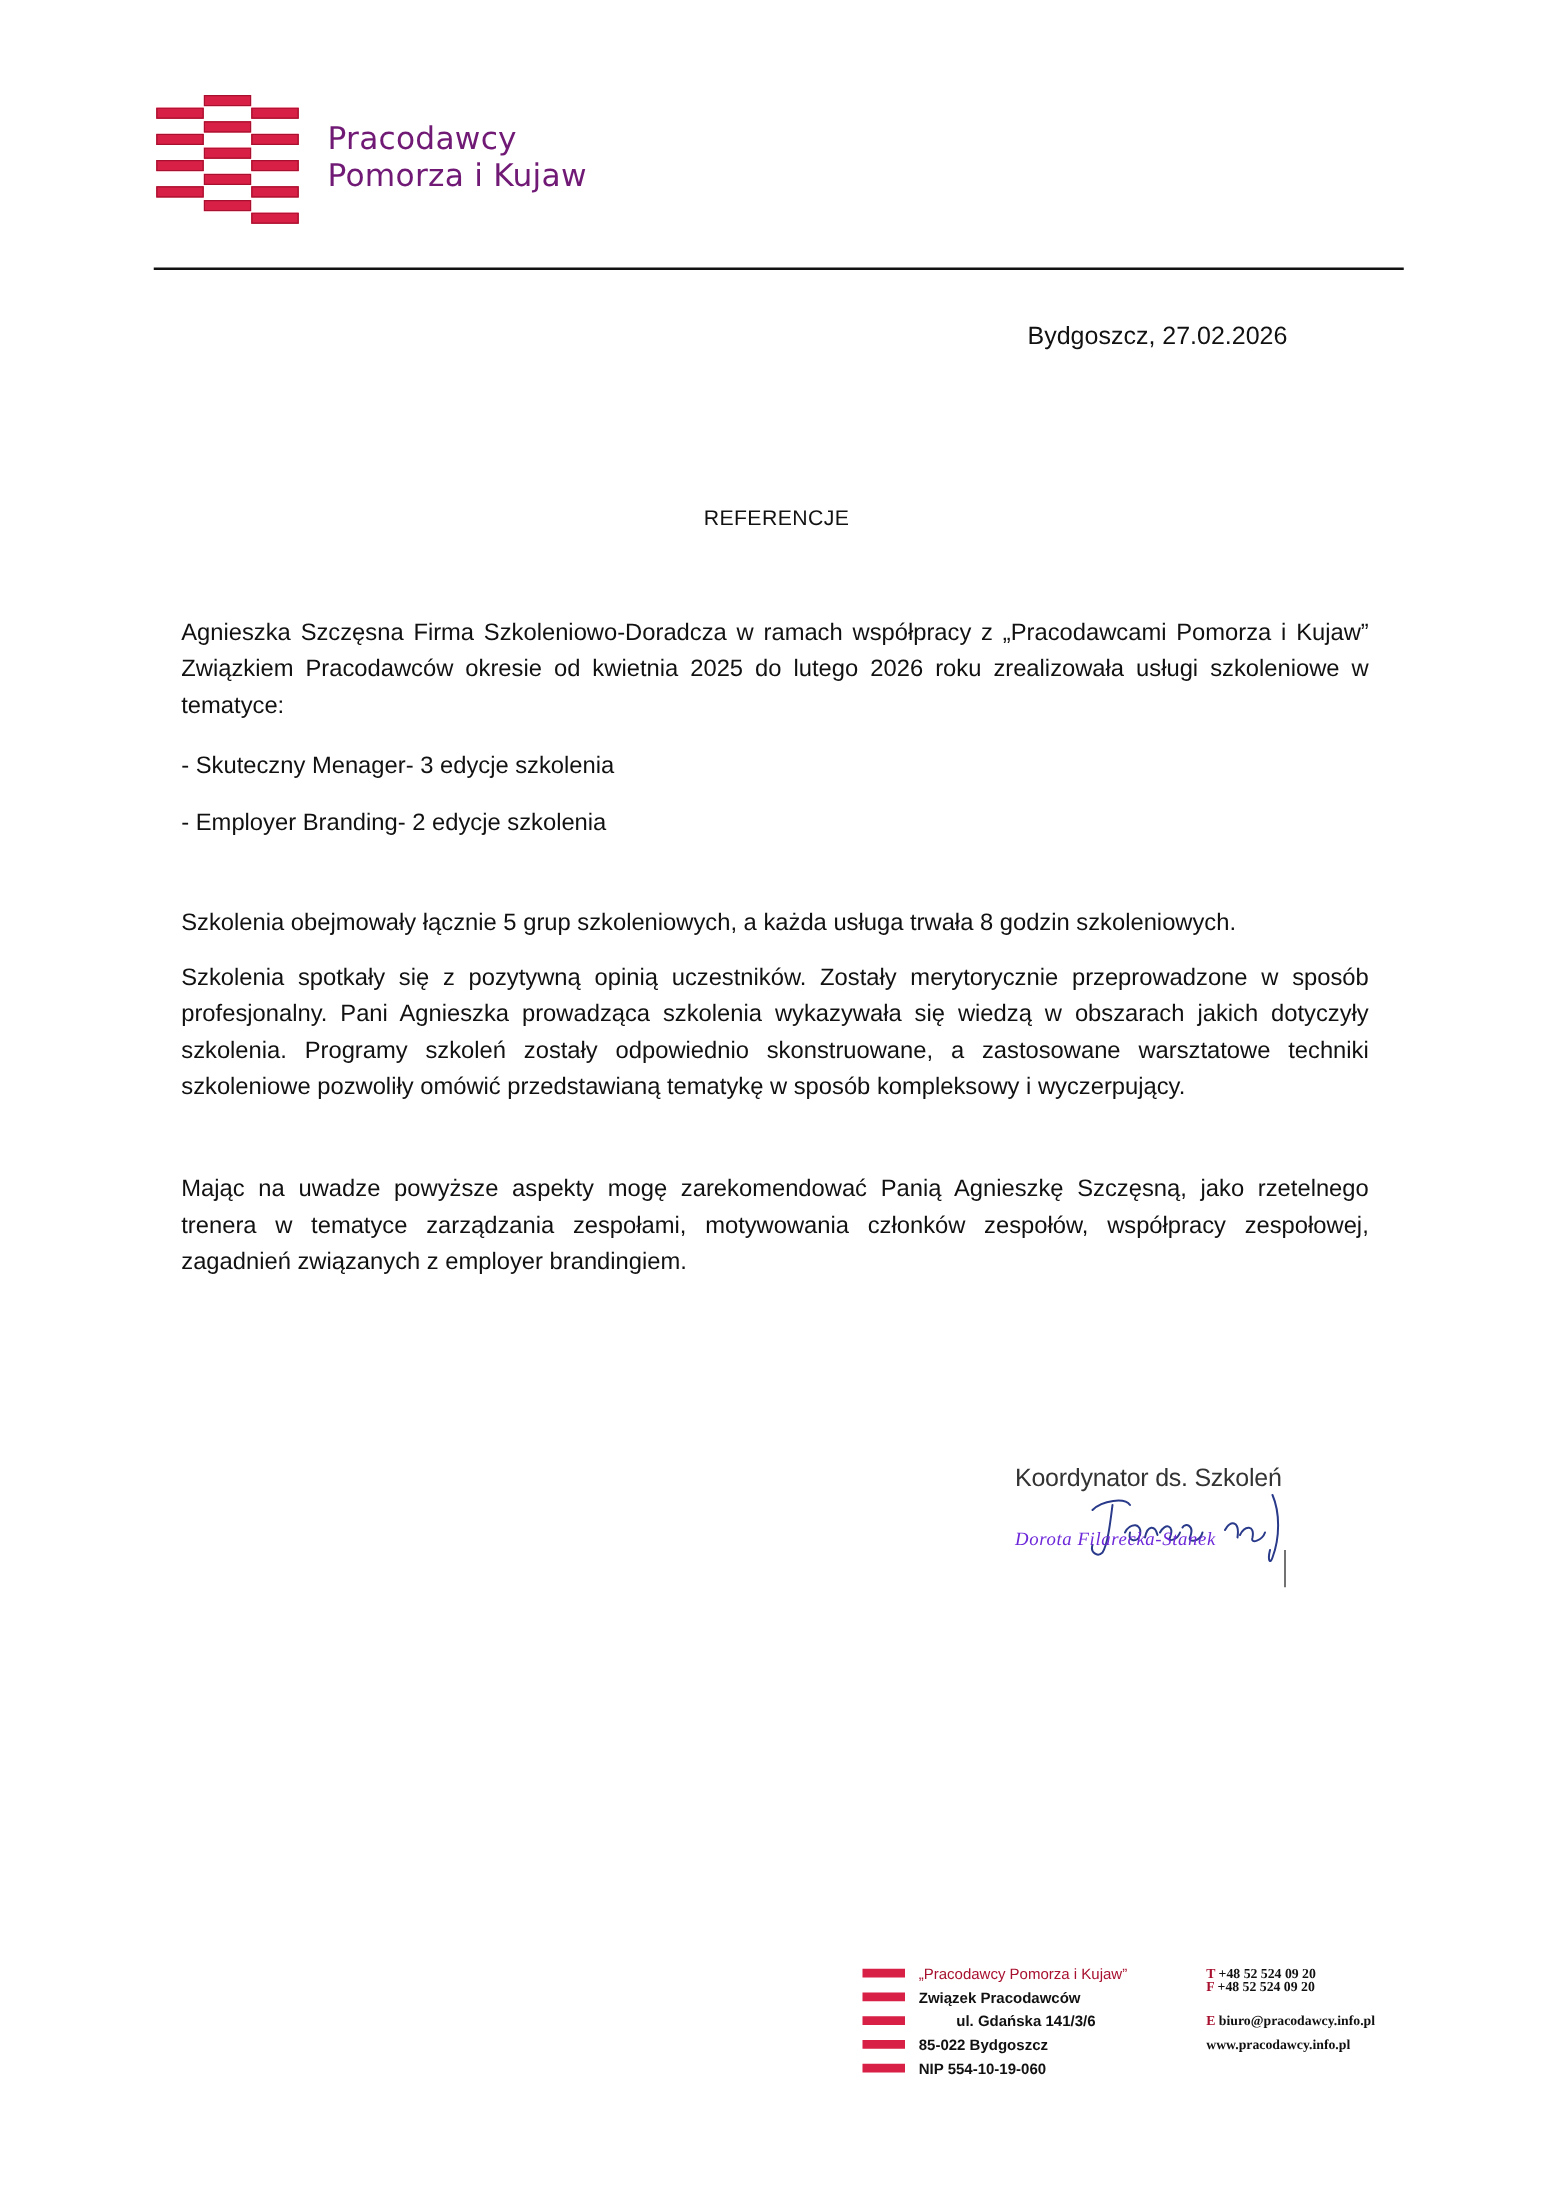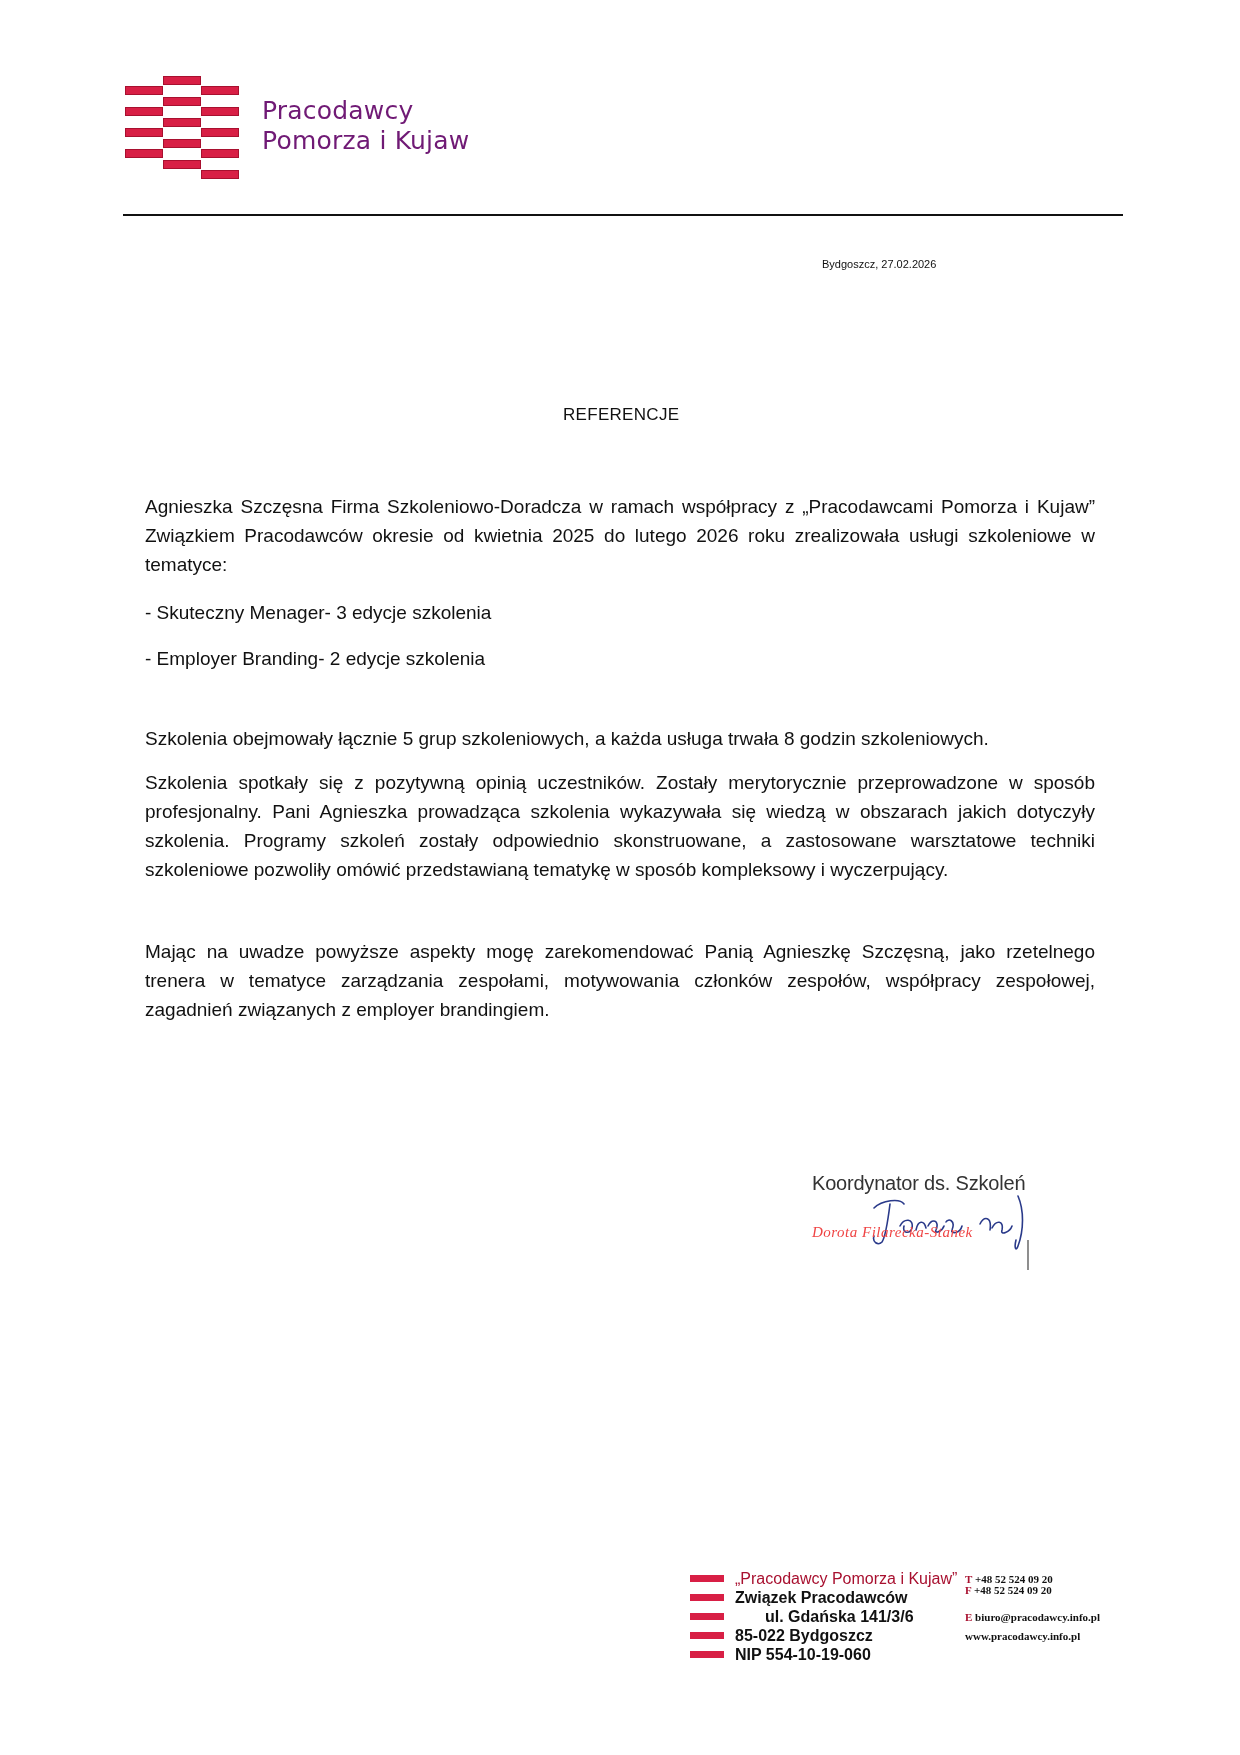--- a/index.html
+++ b/index.html
@@ -4,33 +4,33 @@
 <style>
   html, body { margin: 0; padding: 0; background: #ffffff; }
   body { width: 1240px; height: 1755px; position: relative; overflow: hidden;
          font-family: "DejaVu Sans", "Liberation Sans", sans-serif; color: #111; }
   .abs { position: absolute; }
   .logo-bar { position: absolute; width: 38px; height: 9px; background: #d81f45;
               box-shadow: inset 0 0 0 1px #a8102f; }
   .logo-text { left: 262px; top: 96px; font-size: 25px; line-height: 30px; color: #701a75;
                font-family: "DejaVu Sans", sans-serif; letter-spacing: 0.2px; }
   .rule { left: 123px; top: 214px; width: 1000px; height: 2px; background: #111; }
-  .date { left: 822px; top: 258px; font-size: 11px; font-family: "Liberation Sans", sans-serif; }
+  .date { left: 822px; top: 258px; font-size: 20px; font-family: "Liberation Sans", sans-serif; }
   .heading { left: 563px; top: 405px; font-size: 17px; font-family: "Liberation Sans", sans-serif; letter-spacing: 0.3px; }
   .body-text { left: 145px; width: 950px; font-size: 19px; line-height: 29px;
                font-family: "Liberation Sans", sans-serif; text-align: justify; }
   .list-item { left: 145px; font-size: 19px; font-family: "Liberation Sans", sans-serif; }
   .stamp { left: 812px; top: 1172px; width: 240px; height: 110px; }
   .stamp-title { position: absolute; left: 0; top: 0; font-size: 20px; color: #333;
                  font-family: "Liberation Sans", sans-serif; letter-spacing: -0.2px; }
-  .stamp-name { position: absolute; left: 0; top: 52px; font-size: 15px; color: #ef4444;
+  .stamp-name { position: absolute; left: 0; top: 52px; font-size: 15px; color: #6d28d9;
                 font-family: "Liberation Serif", serif; font-style: italic; letter-spacing: 0.5px; }
   .stamp-sig { position: absolute; left: 40px; top: 18px; width: 200px; height: 80px; }
   .foot-bar { position: absolute; left: 690px; width: 34px; height: 7px; background: #d81f45; }
-  .foot-text { position: absolute; left: 735px; font-size: 16px; font-weight: bold;
+  .foot-text { position: absolute; left: 735px; font-size: 12px; font-weight: bold;
                font-family: "Liberation Sans", sans-serif; color: #111; line-height: 14px; text-align: right; }
   .foot-right { position: absolute; left: 965px; font-size: 11px; font-weight: bold;
                 font-family: Liberation Serif, serif; color: #111; line-height: 14px; }
   .foot-red { color: #a8102f; }
   .foot-org { color: #a8102f; font-weight: normal; }
 </style>
 </head>
 <body>
 
 <div class="abs" style="left:0;top:0;width:250px;height:190px;">

